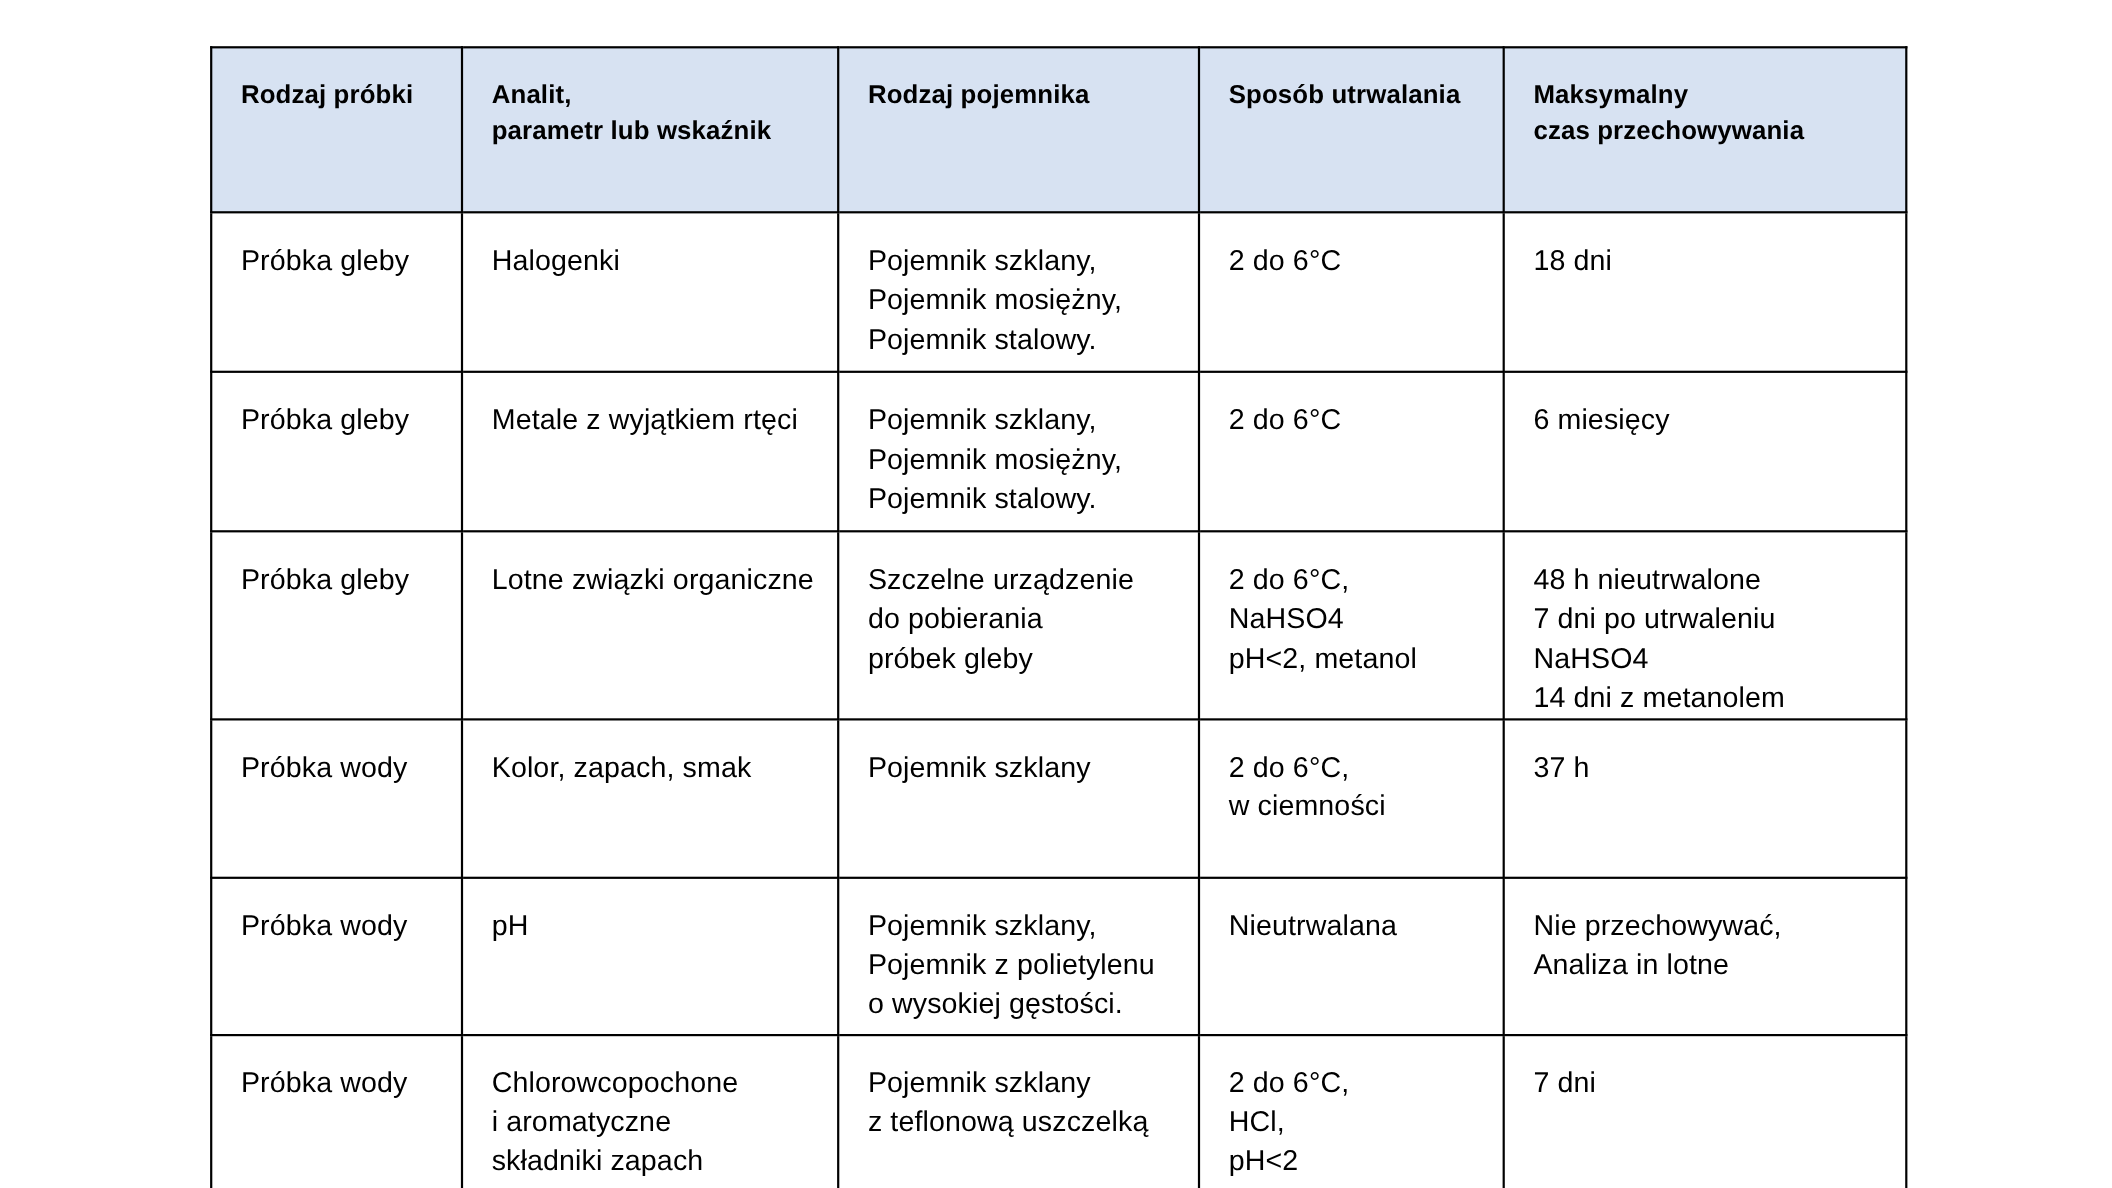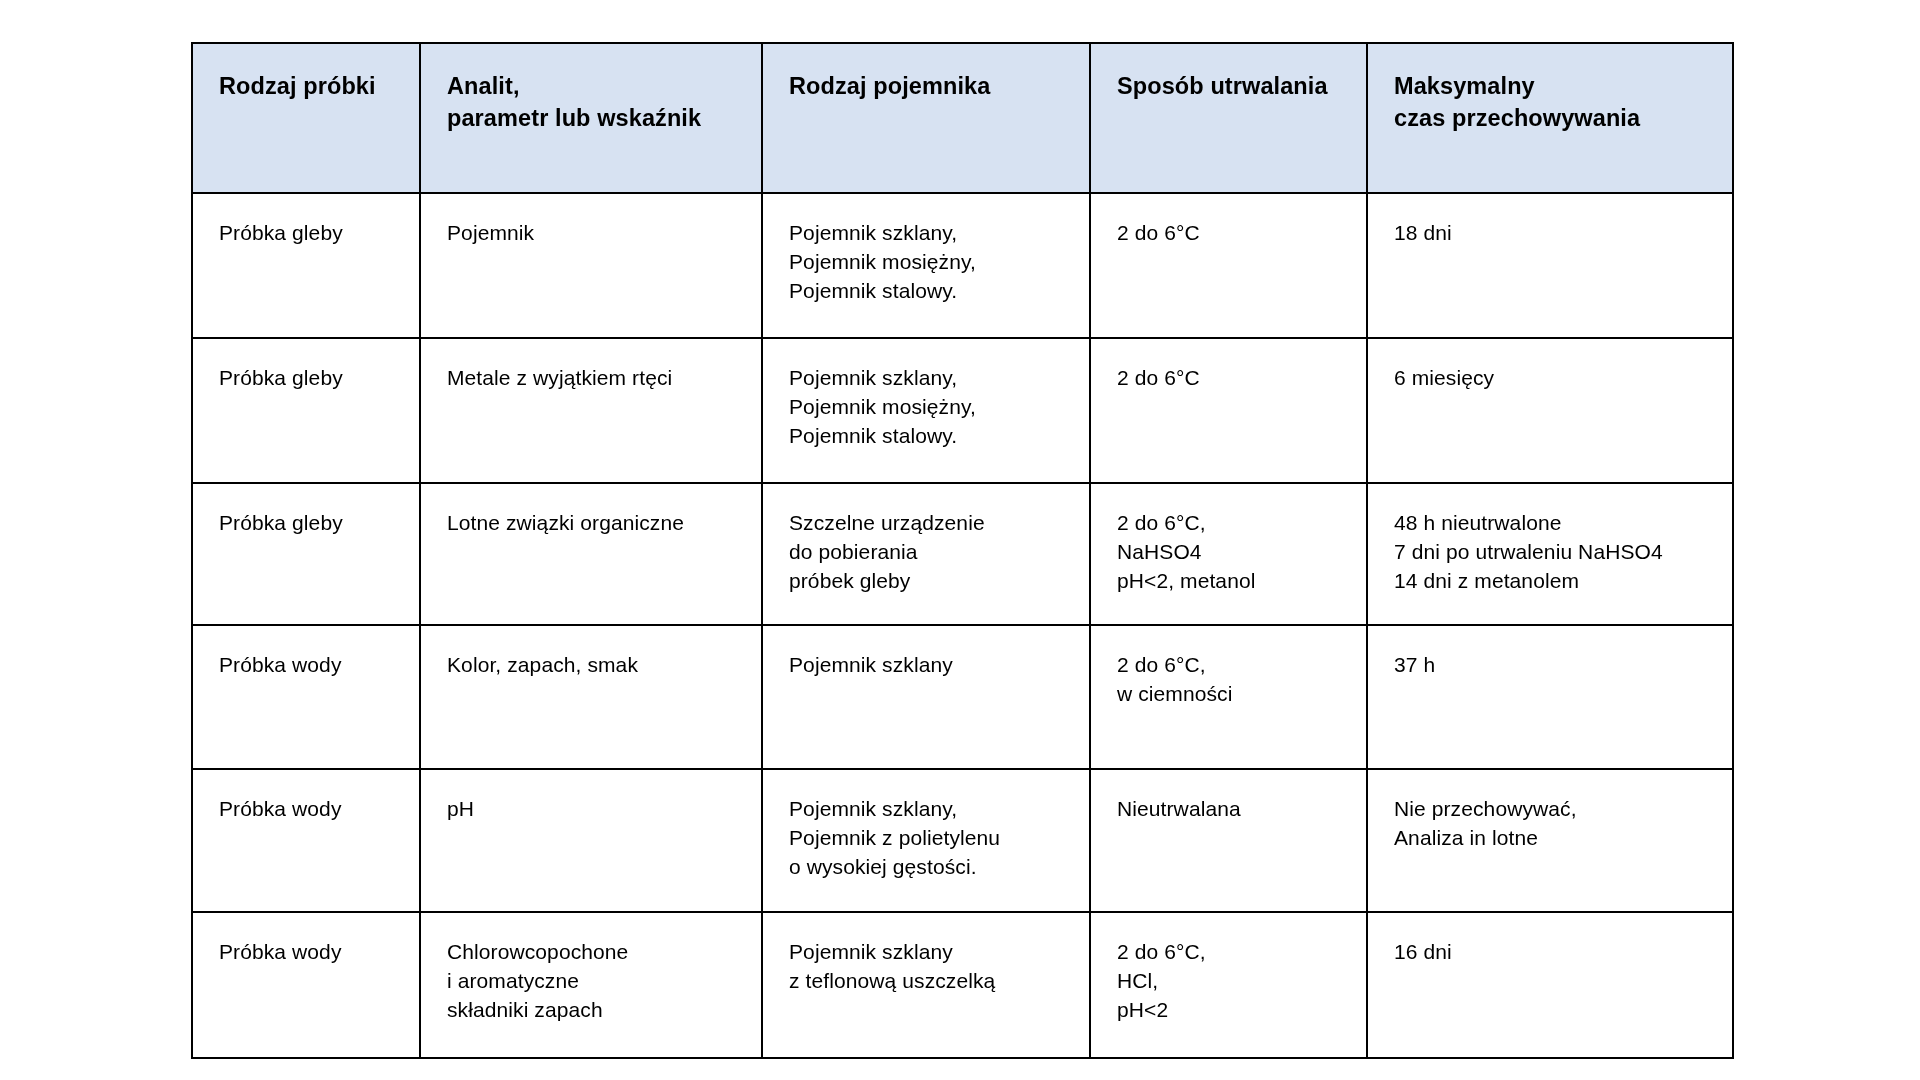--- a/index.html
+++ b/index.html
@@ -65,21 +65,21 @@
     white-space: pre-line;
   }
 
   tbody td {
     background: #ffffff;
     height: 142px;
   }
 
   .td-inner {
     padding: 25px 12px 0 26px;
-    font-size: 21px;
+    font-size: 26px;
     font-weight: normal;
     line-height: 1.38;
     letter-spacing: 0.1px;
     white-space: pre-line;
   }
 
   tbody tr:nth-child(1) td,
   tbody tr:nth-child(2) td { height: 143px; }
   tbody tr:nth-child(3) td { height: 140px; }
   tbody tr:nth-child(4) td { height: 142px; }
@@ -119,21 +119,21 @@
 czas przechowywania</div>
           </th>
         </tr>
       </thead>
       <tbody>
         <tr>
           <td>
               <div class="td-inner">Próbka gleby</div>
             </td>
           <td>
-              <div class="td-inner">Pojemnik</div>
+              <div class="td-inner">Halogenki</div>
             </td>
           <td>
               <div class="td-inner">Pojemnik szklany,
 Pojemnik mosiężny,
 Pojemnik stalowy.</div>
             </td>
           <td>
               <div class="td-inner">2 do 6°C</div>
             </td>
           <td>
@@ -232,19 +232,19 @@
           <td>
               <div class="td-inner">Pojemnik szklany
 z teflonową uszczelką</div>
             </td>
           <td>
               <div class="td-inner">2 do 6°C,
 HCl,
 pH&lt;2</div>
             </td>
           <td>
-              <div class="td-inner">16 dni</div>
+              <div class="td-inner">7 dni</div>
             </td>
         </tr>
       </tbody>
     </table>
   </div>
 </div>
 
 </body></html>

